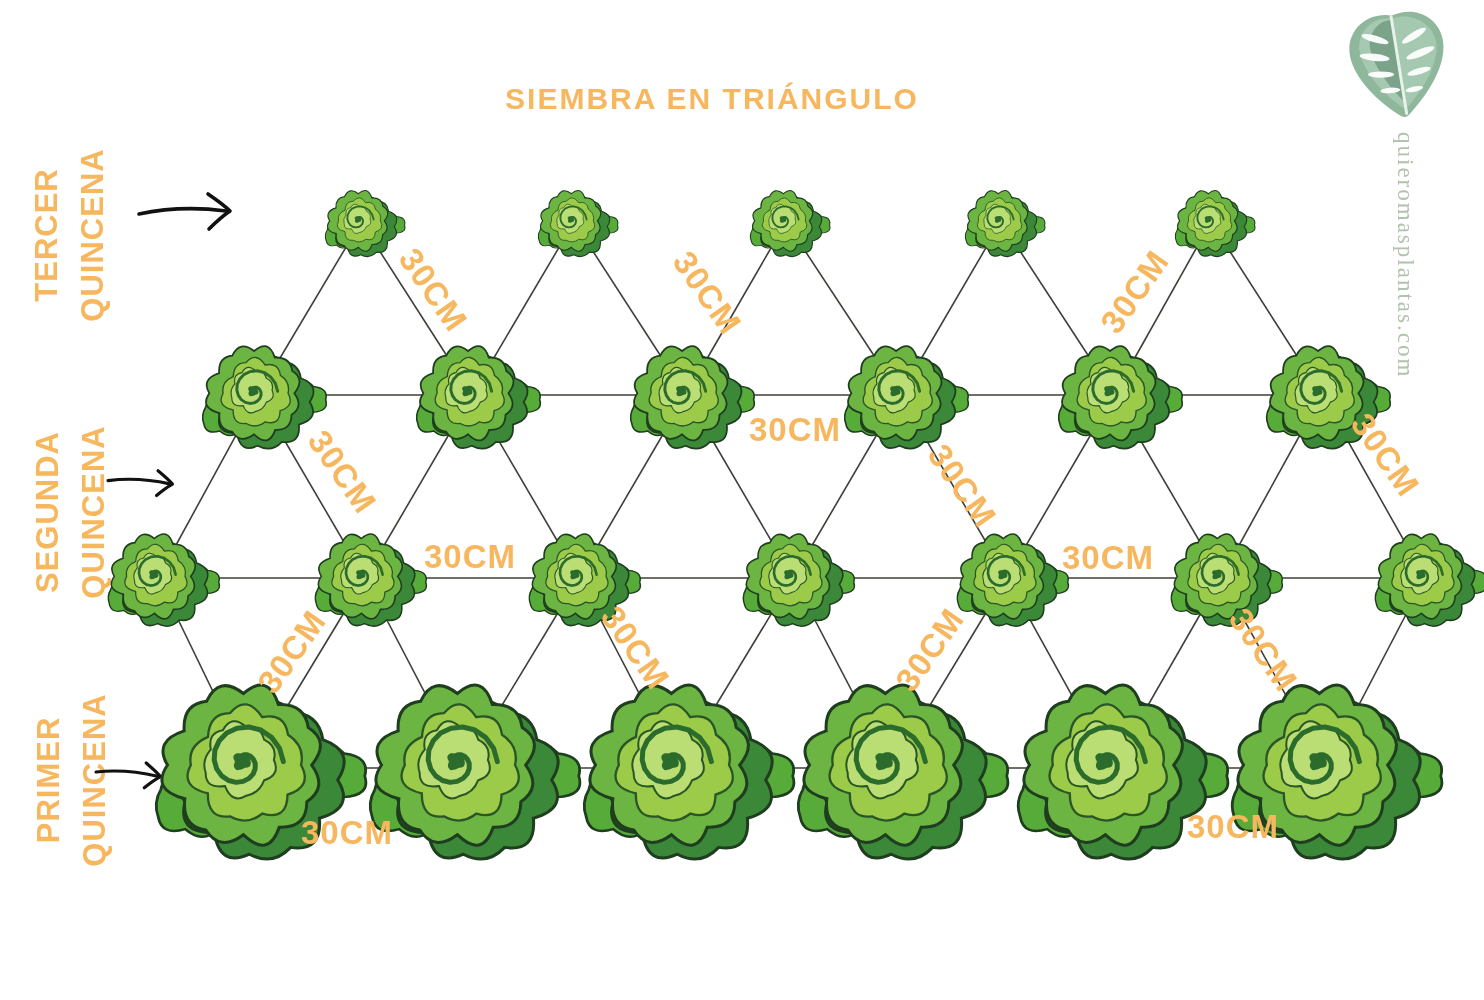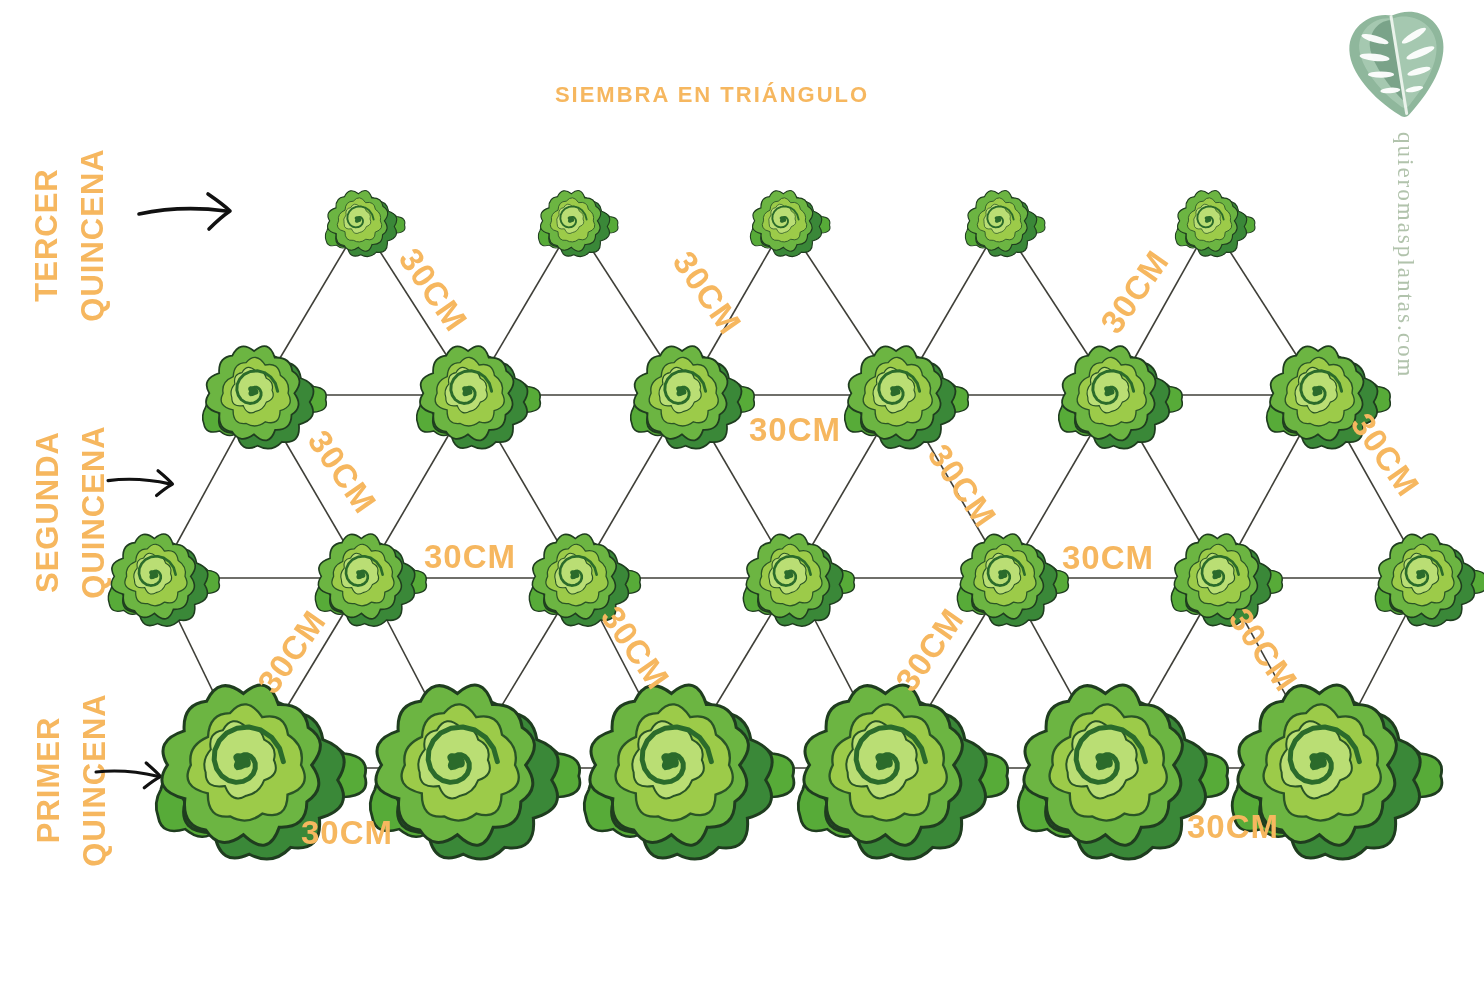--- a/index.html
+++ b/index.html
@@ -2,21 +2,21 @@
 <html><head>
 <meta charset="utf-8">
 <style>
   html,body{margin:0;padding:0;background:#ffffff;}
   #stage{
     position:relative;width:1484px;height:1000px;background:#ffffff;
     overflow:hidden;font-family:"Liberation Sans",sans-serif;
   }
   .title{
     position:absolute;left:0;top:82px;width:1424px;text-align:center;
-    font-size:22px;font-weight:bold;letter-spacing:2px;color:#F6B75F;
+    font-size:30px;font-weight:bold;letter-spacing:2px;color:#F6B75F;
   }
   .side-label{
     position:absolute;text-align:center;color:#F6B75F;font-weight:bold;
     font-size:31px;letter-spacing:1px;line-height:46px;
     transform:rotate(-90deg);
   }
   .side-label div{white-space:nowrap;}
   #grid-svg{position:absolute;left:0;top:0;}
   .spacing-label{
     position:absolute;color:#F6B75F;font-weight:bold;font-size:33px;

